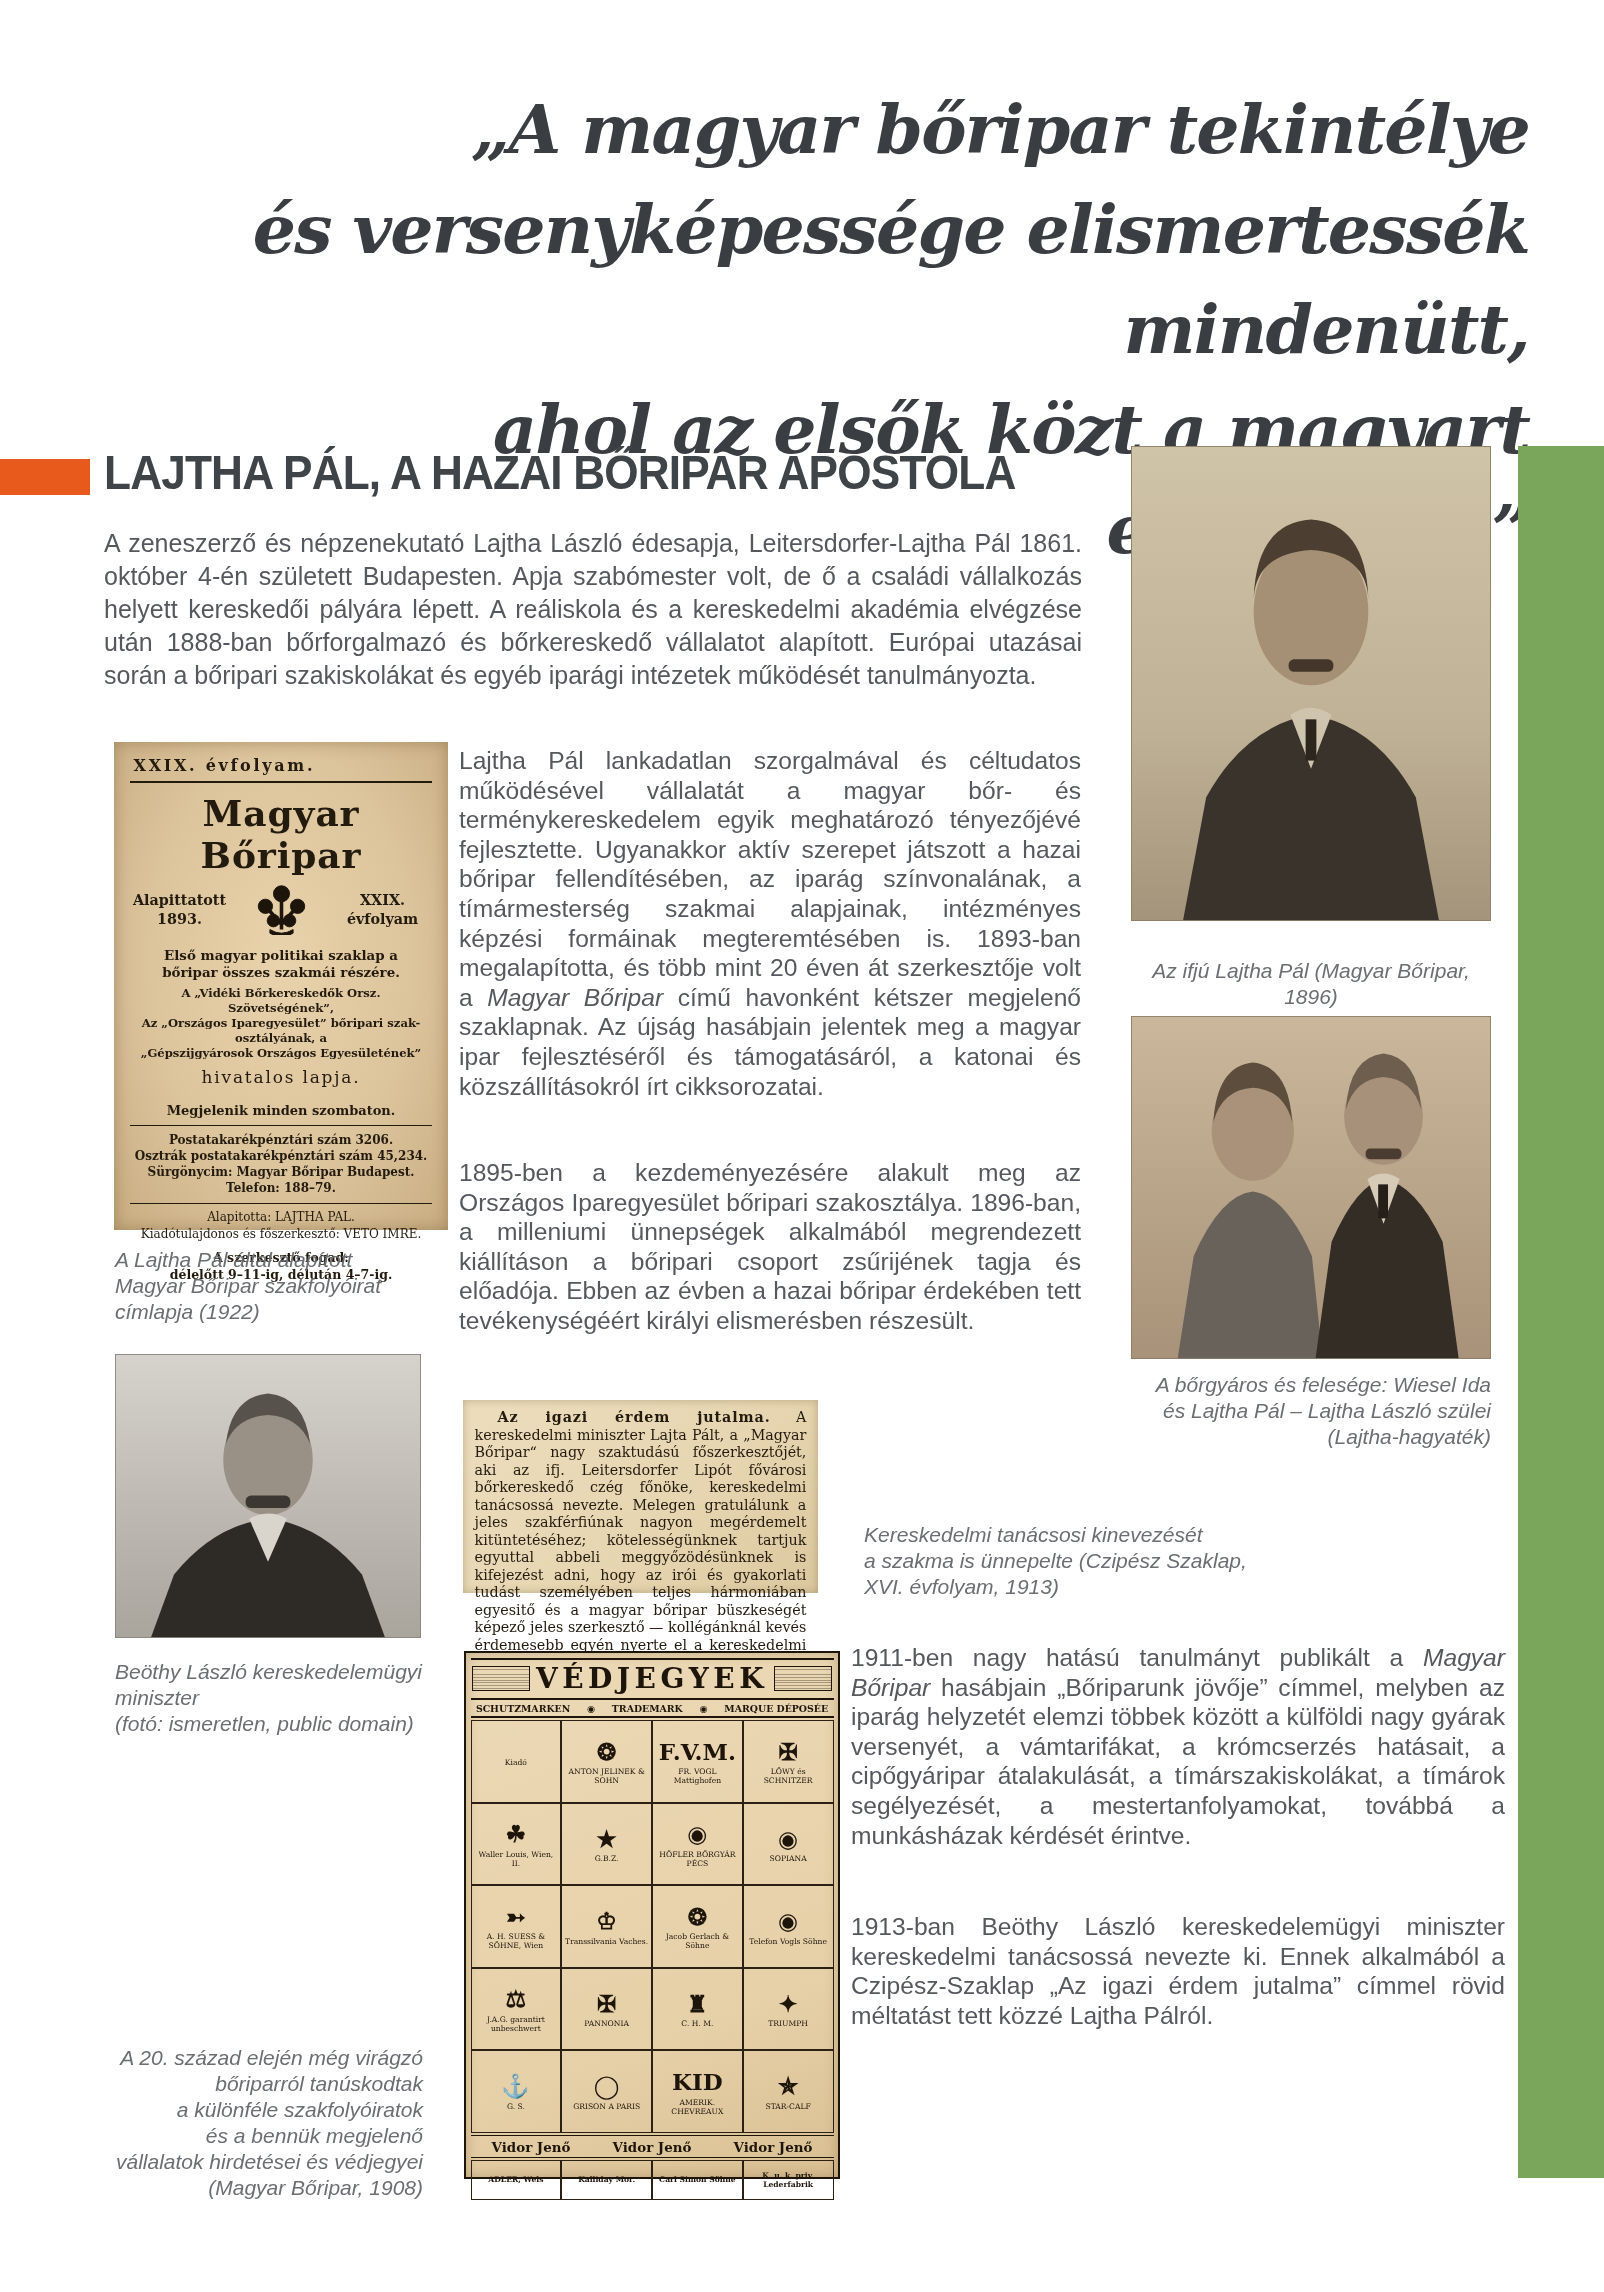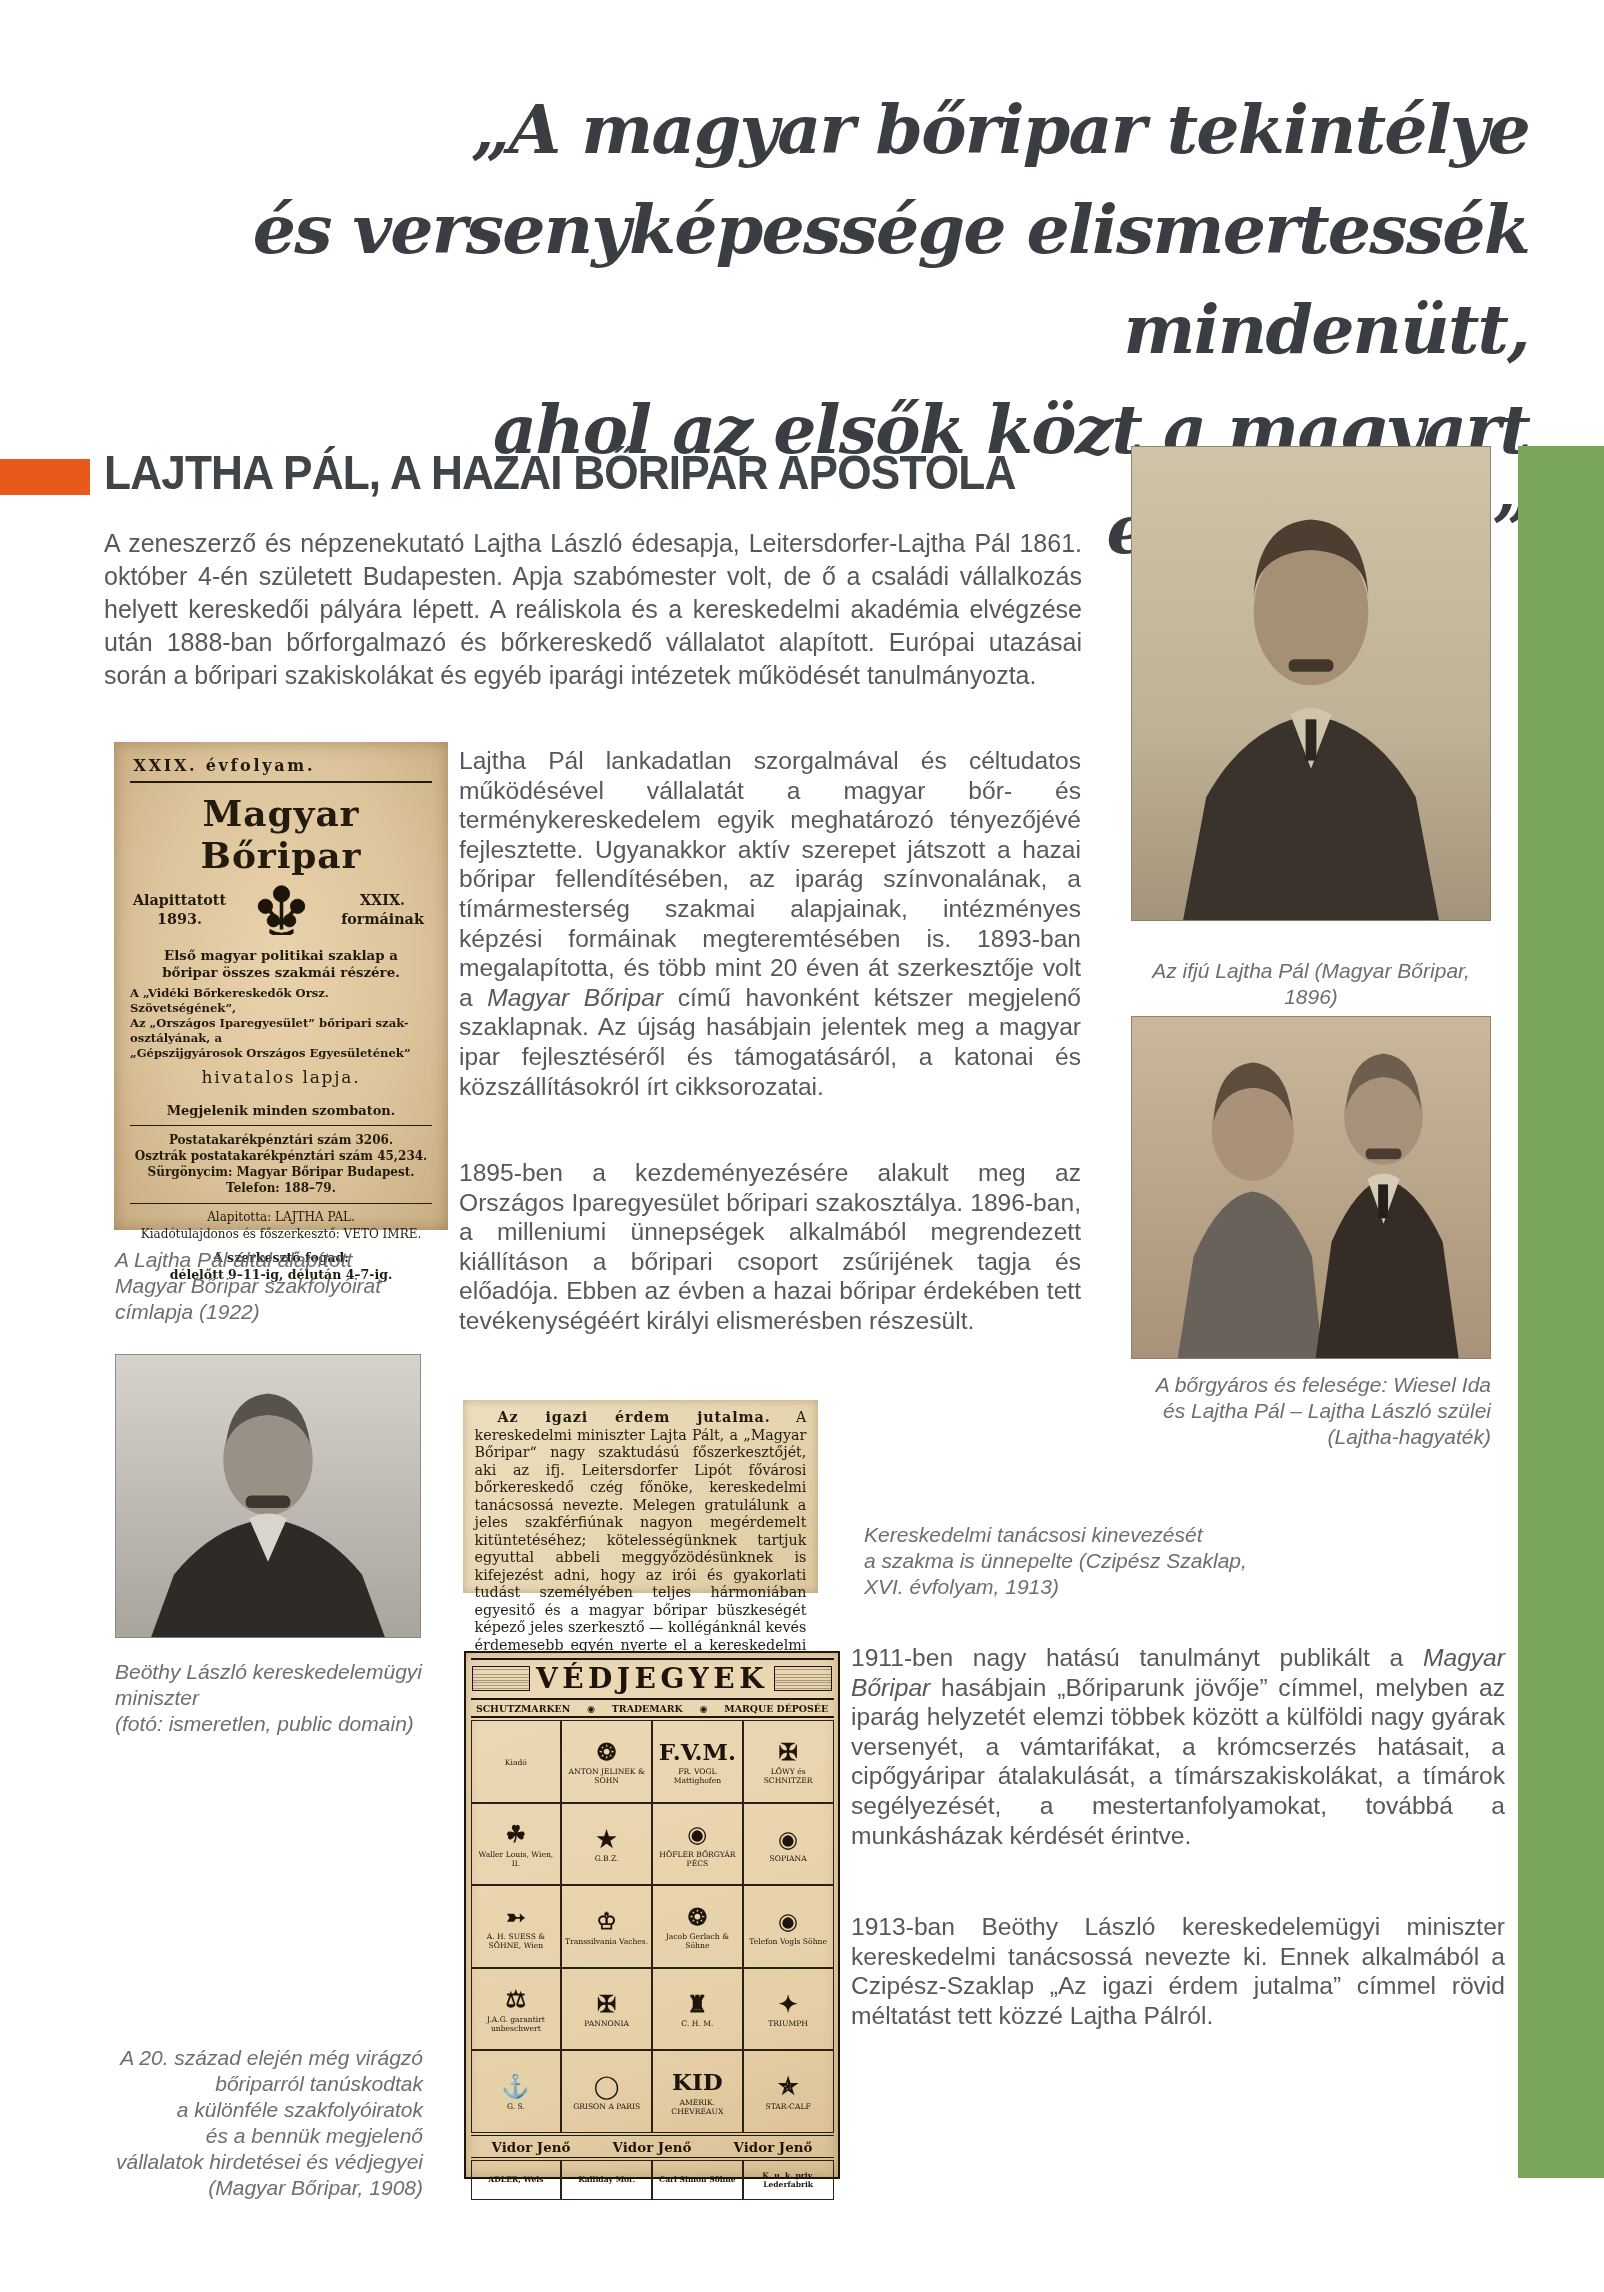--- a/index.html
+++ b/index.html
@@ -40,21 +40,21 @@
   .cover{left:114px;top:742px;width:334px;height:488px;box-sizing:border-box;
          background:radial-gradient(ellipse at 50% 45%, #e9d3ac 0%, #dcc49c 55%, #c9ad82 100%);
          padding:12.5px 16px 9px;font-family:"DejaVu Serif",serif;color:#241b0f;
          box-shadow:inset 0 0 16px rgba(90,60,20,.35);}
   .cov-top{font-size:16px;font-weight:bold;letter-spacing:2.7px;padding:1.8px 3.6px 5.4px;
            border-bottom:2.7px solid #241b0f;}
   .cov-title{font-size:36px;font-weight:bold;text-align:center;margin-top:9px;letter-spacing:0.9px;}
   .cov-row{display:flex;justify-content:space-between;align-items:center;margin-top:7.2px;}
   .cov-side{font-size:14.3px;font-weight:bold;text-align:center;line-height:19.7px;width:99px;}
   .cov-tag{font-size:13.4px;font-weight:bold;text-align:center;line-height:17px;margin-top:9px;}
-  .cov-org{font-size:11.6px;font-weight:bold;line-height:15px;}
+  .cov-org{font-size:11.6px;font-weight:bold;text-align:center;line-height:15px;}
   .cov-official{font-size:17px;font-weight:normal;text-align:center;letter-spacing:1.8px;margin-top:6px;}
   .cov-appears{font-size:13px;font-weight:bold;text-align:center;margin-top:16px;}
   .cov-hr{border:none;border-top:1.8px solid #241b0f;margin:7.2px 0 5.4px;}
   .cov-post{font-size:12px;font-weight:bold;text-align:center;line-height:16px;}
   .cov-found{font-size:12px;text-align:center;line-height:17px;}
   .cov-hours{font-size:12.5px;font-weight:bold;text-align:center;line-height:17px;margin-top:5.4px;}
 
   
   .clip{left:463px;top:1400px;width:355px;height:193px;box-sizing:border-box;
         background:linear-gradient(135deg,#ecddbd 0%,#e6d5b0 60%,#dcc89f 100%);
@@ -136,21 +136,21 @@
               <circle cx="51" cy="26" r="8"></circle>
             <circle cx="24" cy="42" r="7"></circle>
               <circle cx="42" cy="42" r="7"></circle>
             <path d="M33,12 L33,52 M15,26 L33,46 M51,26 L33,46" stroke-width="4" fill="none"></path>
             <path d="M20,52 Q33,60 46,52 L46,56 Q33,64 20,56 Z"></path>
           </g>
         </svg>
       </span>
       <div class="cov-side">
         <div>XXIX.</div>
-        <div>formáinak</div>
+        <div>évfolyam</div>
       </div>
     </div>
     <div class="cov-tag">
       <div>Első magyar politikai szaklap a</div>
       <div>bőripar összes szakmái részére.</div>
     </div>
     <div class="cov-org" style="margin-top:5.4px;">
       <div>A „Vidéki Bőrkereskedők Orsz. Szövetségének”,</div>
       <div>Az „Országos Iparegyesület” bőripari szak-</div>
       <div>osztályának, a</div>

